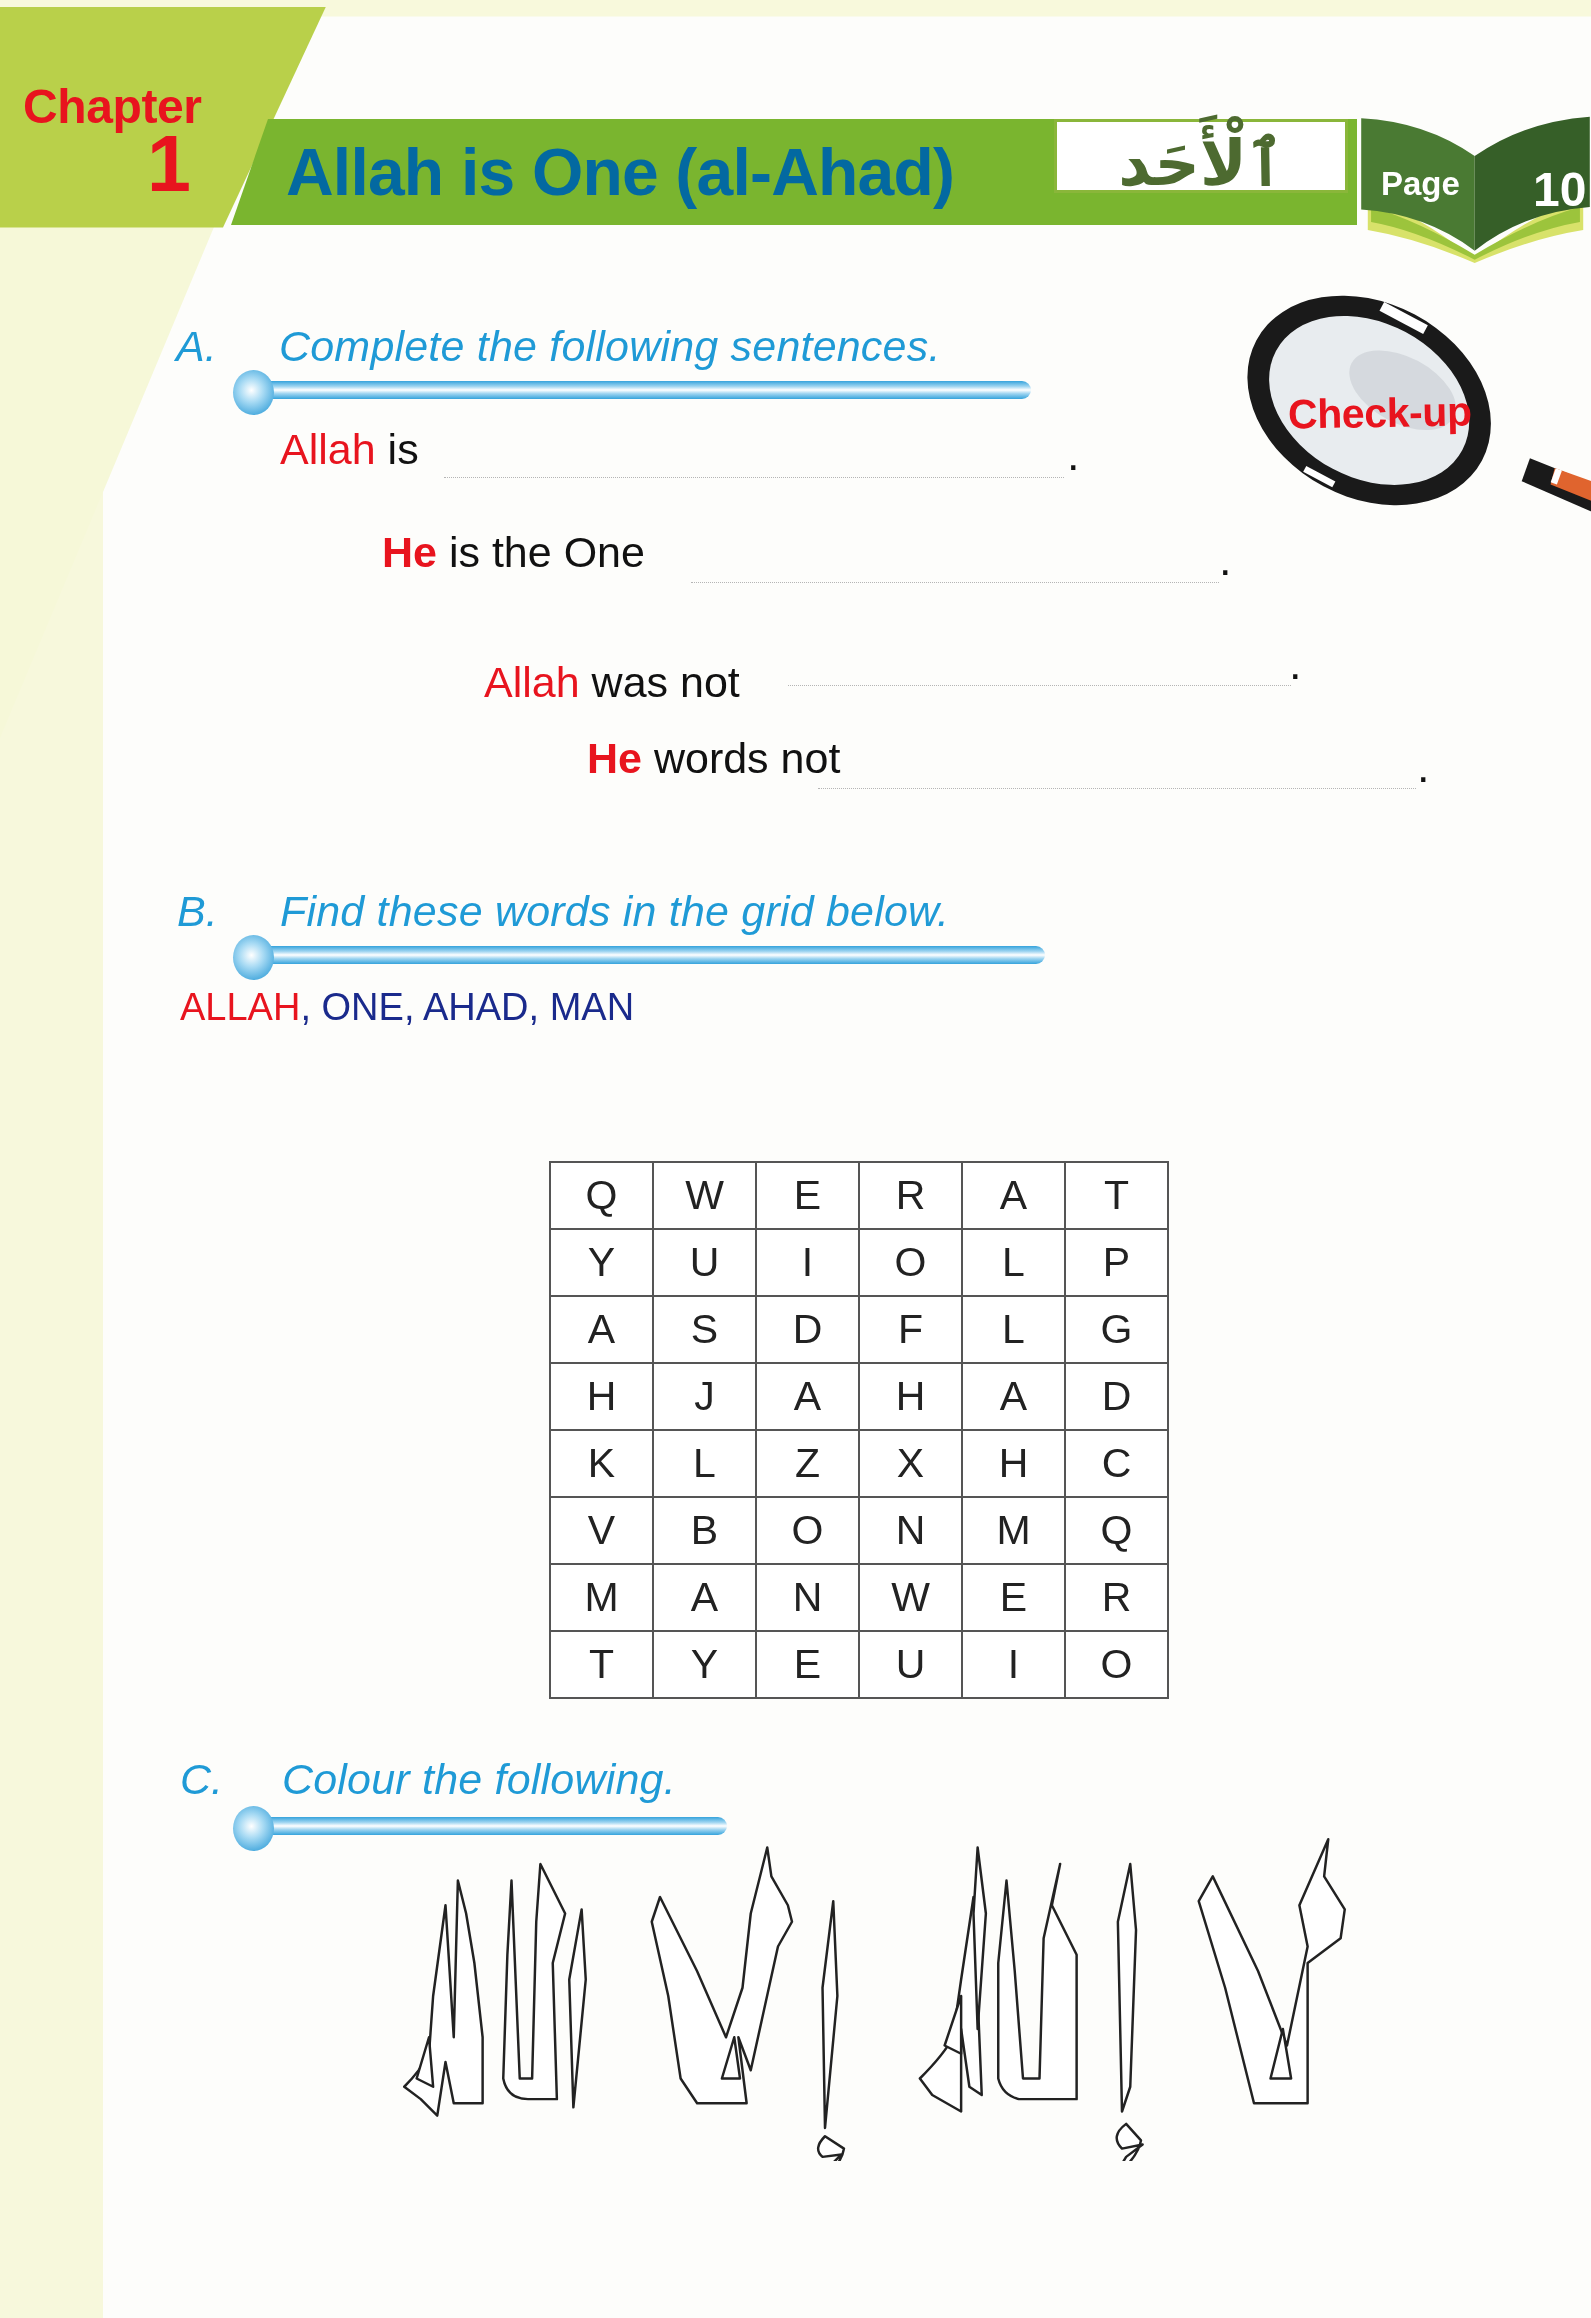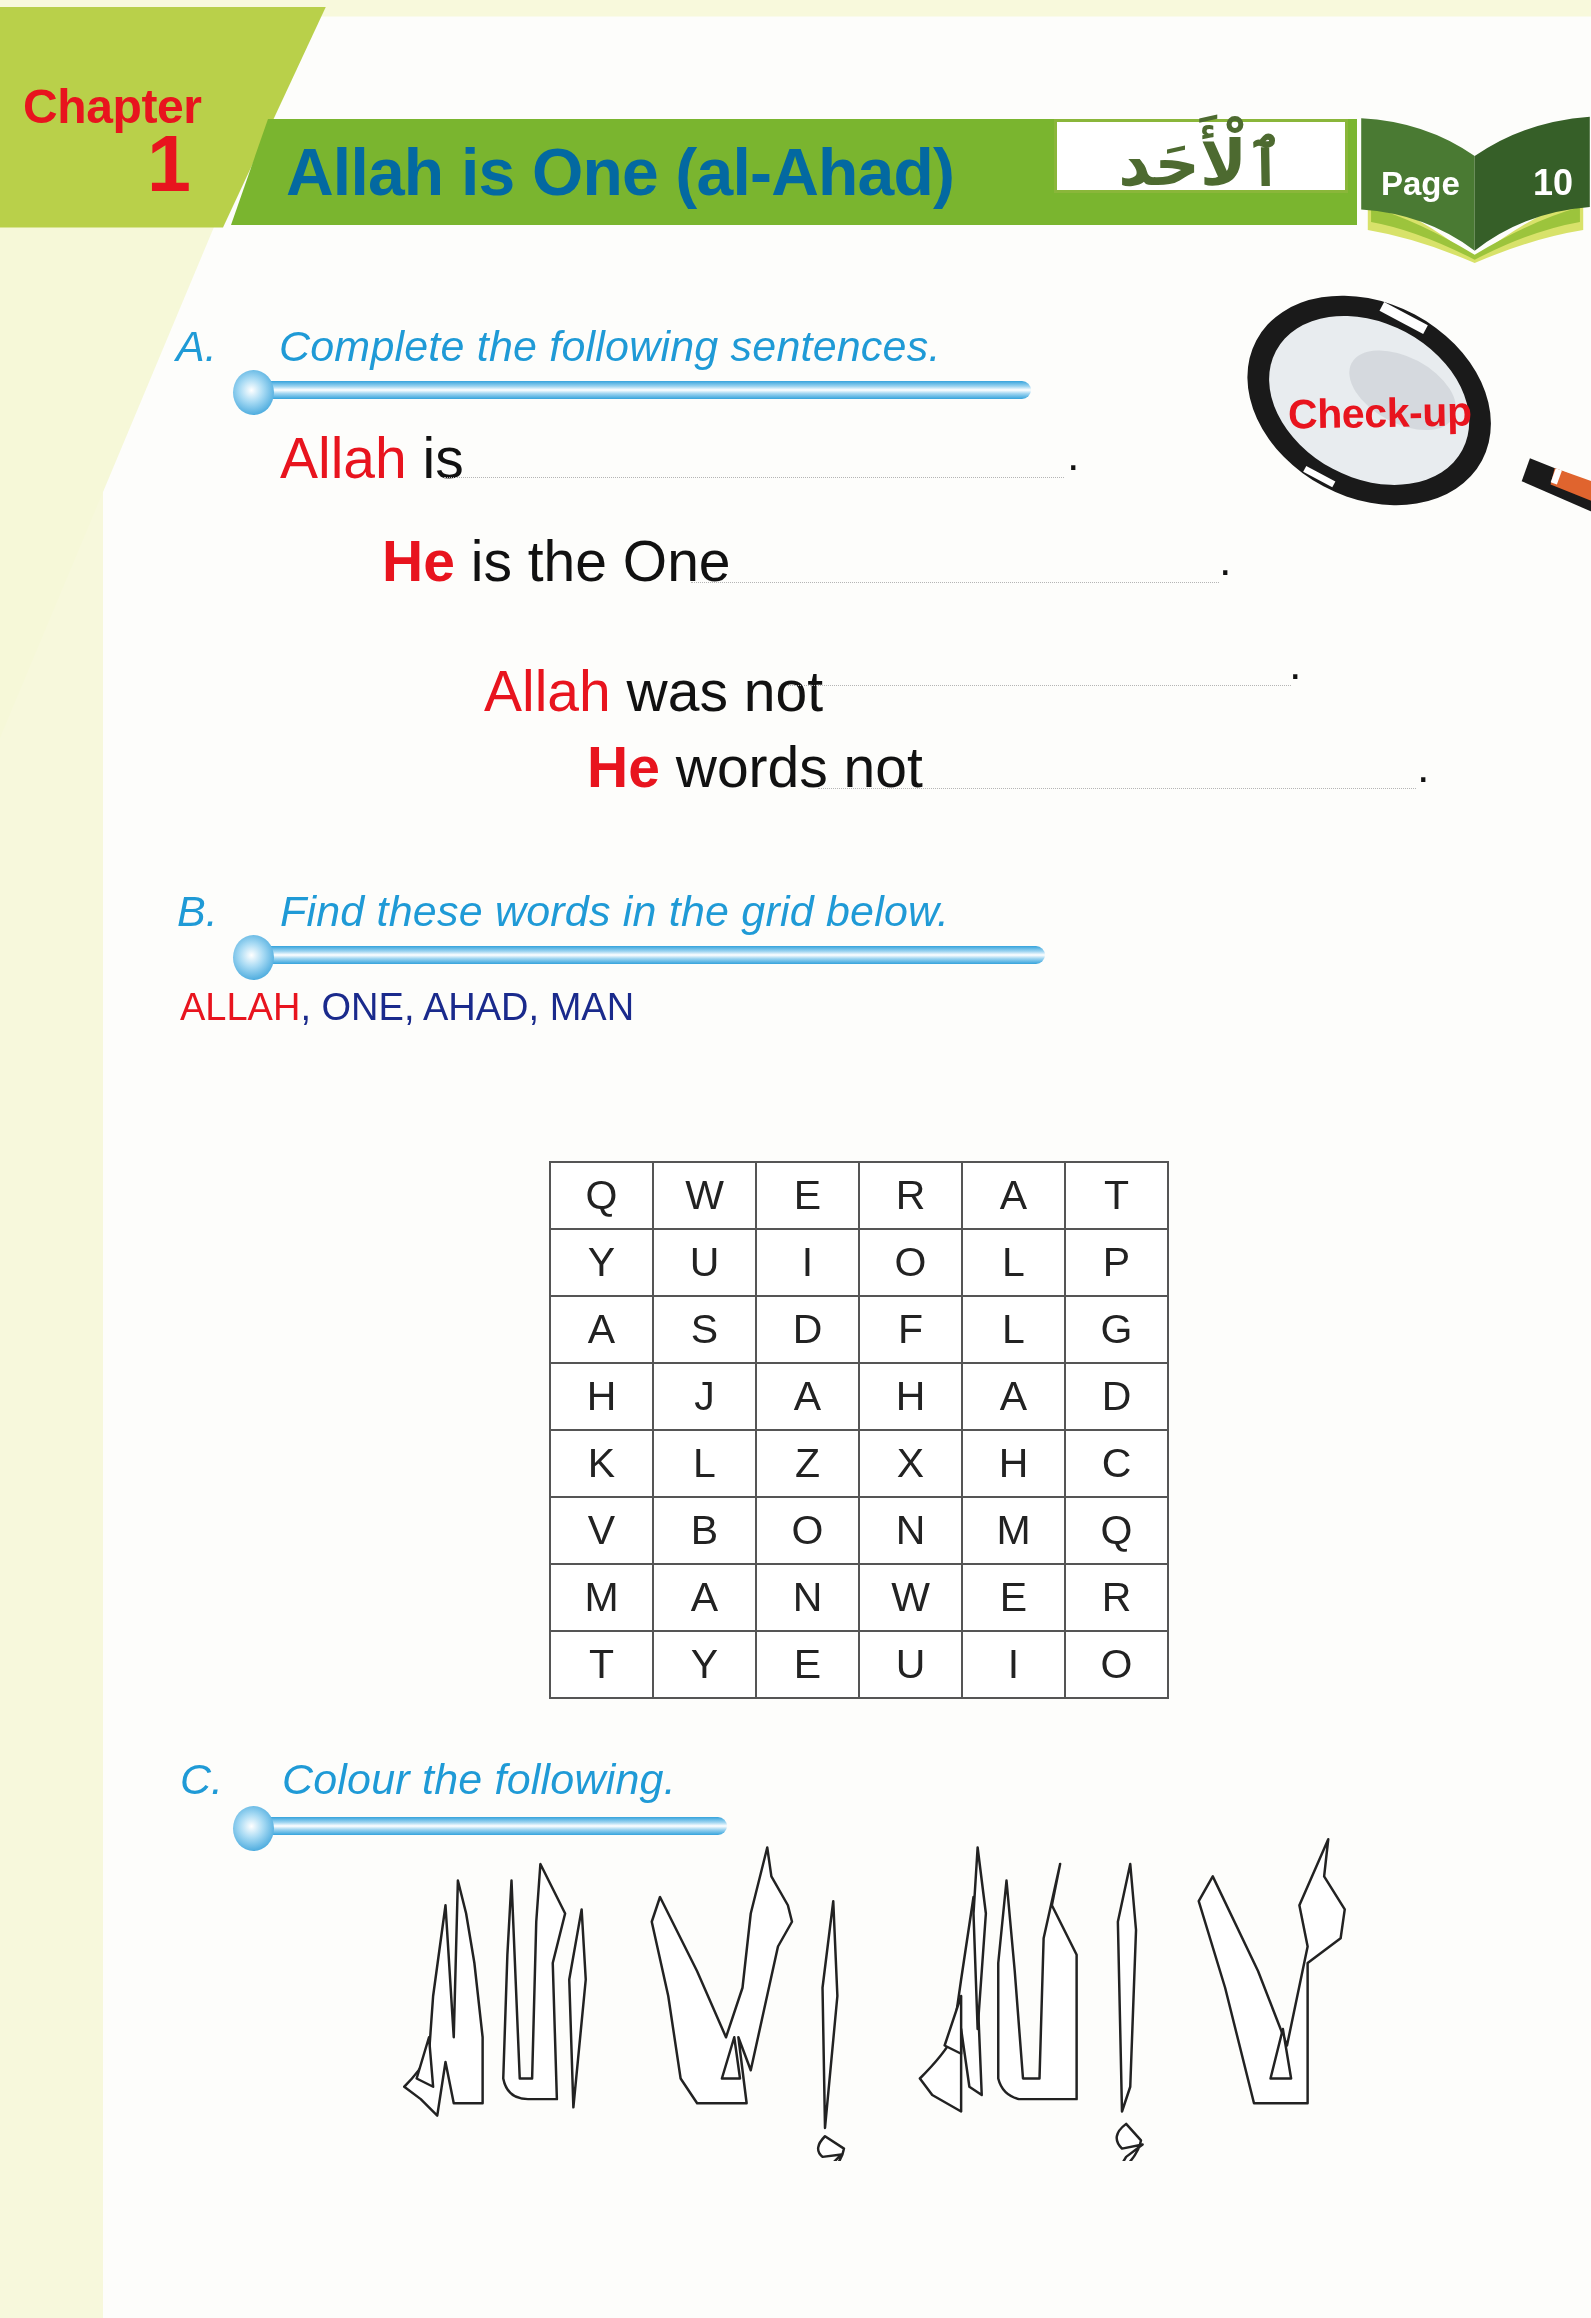--- a/index.html
+++ b/index.html
@@ -34,36 +34,36 @@
     clip-path: polygon(37px 0, 1126px 0, 1126px 106px, 0 106px);
   }
   .title-text { position:absolute; left:286px; top:134px; color:#0369a1; font-weight:bold; font-size:66px; letter-spacing:-0.8px; }
   .arabic-box {
     position:absolute; left:1054px; top:119px; width:294px; height:74px;
     background:#ffffff; border:3.3px solid #8ab63a; box-sizing:border-box;
   }
   .arabic-title { position:absolute; left:0; right:0; top:5px; text-align:center; color:#4d6a30; font-size:63px; font-weight:bold; font-family:"DejaVu Sans", sans-serif; direction:rtl; }
   .page-book { position:absolute; left:1359px; top:115px; width:233px; height:148px; }
   .page-label { position:absolute; left:1381px; top:165px; color:#ffffff; font-weight:bold; font-size:33px; }
-  .page-num { position:absolute; left:1533px; top:162px; color:#ffffff; font-weight:bold; font-size:36px; }
+  .page-num { position:absolute; left:1533px; top:162px; color:#ffffff; font-weight:bold; font-size:48px; }
 
   
   .checkup { position:absolute; left:1237px; top:285px; width:355px; height:235px; }
   .checkup-text { position:absolute; left:1288px; top:390px; color:#e8141e; font-weight:bold; font-size:41px; transform:rotate(-1deg); letter-spacing:-0.4px; }
 
   
   .sec-letter { position:absolute; color:#1f9ad6; font-style:italic; font-size:43px; }
   .sec-title { position:absolute; color:#1f9ad6; font-style:italic; font-size:43px; letter-spacing:0.2px;text-align:right; }
   .sec-bar { position:absolute; height:18px; border-radius:9px;
     background:linear-gradient(#35a3dc 0%, #9fd5f1 30%, #ffffff 50%, #9fd5f1 70%, #35a3dc 100%); }
   .sec-knob { position:absolute; width:41px; height:45px; border-radius:50%;
     background:radial-gradient(circle at 45% 45%, #ffffff 0%, #a9dbf4 35%, #2a9ad6 90%); }
 
   
-  .sentence { position:absolute; font-size:57px; color:#111; white-space:nowrap; }
+  .sentence { position:absolute; font-size:43px; color:#111; white-space:nowrap; }
   .sentence .red { color:#e8141e; }
   .sentence .red.bold { font-weight:bold; }
   .blank { position:absolute; border-bottom:1.6px dotted #b5b5b5; height:0; }
   .dot { position:absolute; font-size:45px; color:#111; }
 
   
   .words { position:absolute; left:180px; top:986px; font-size:38px; color:#1a2a8c; white-space:nowrap; }
   .words .red { color:#e8141e; }
 
   

